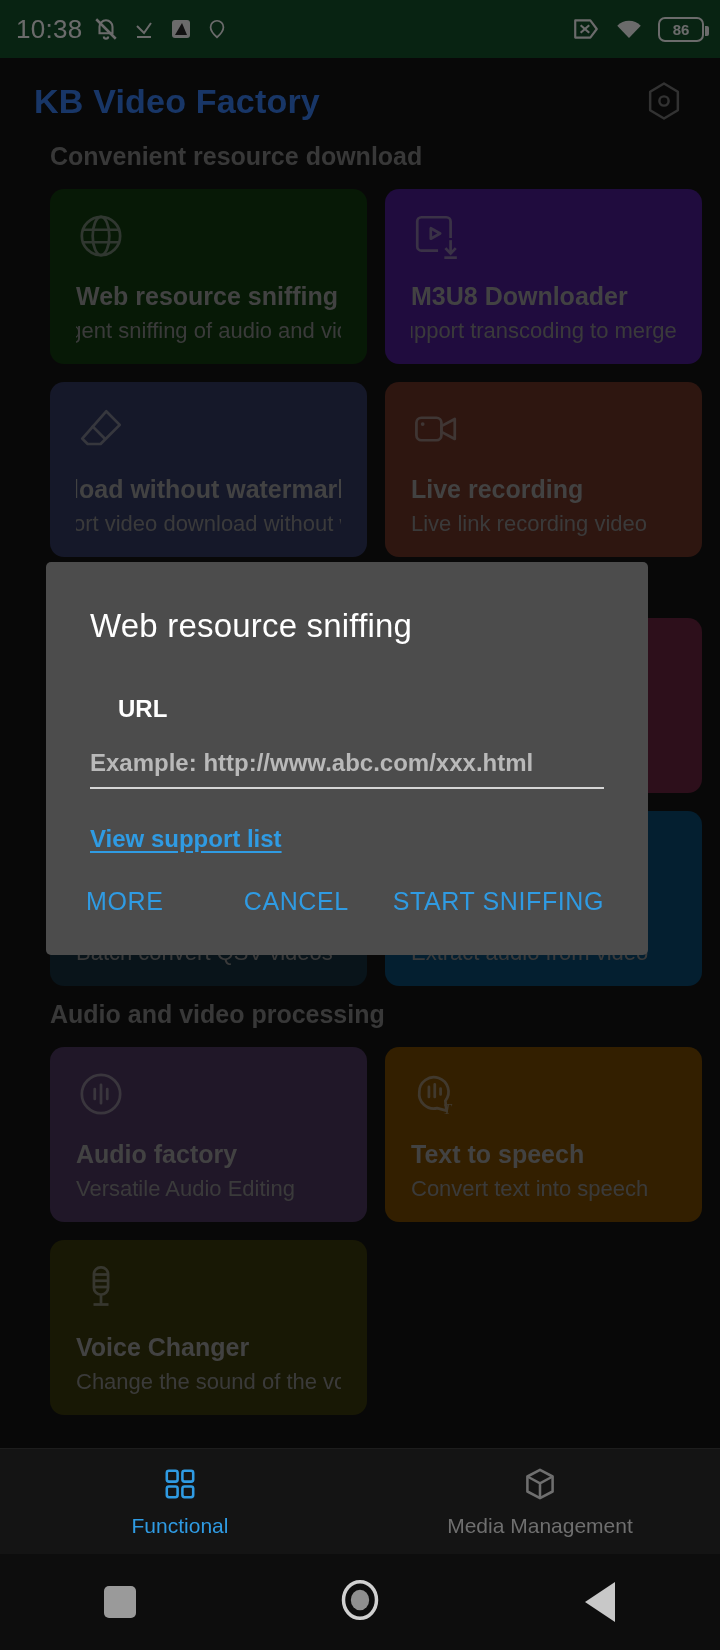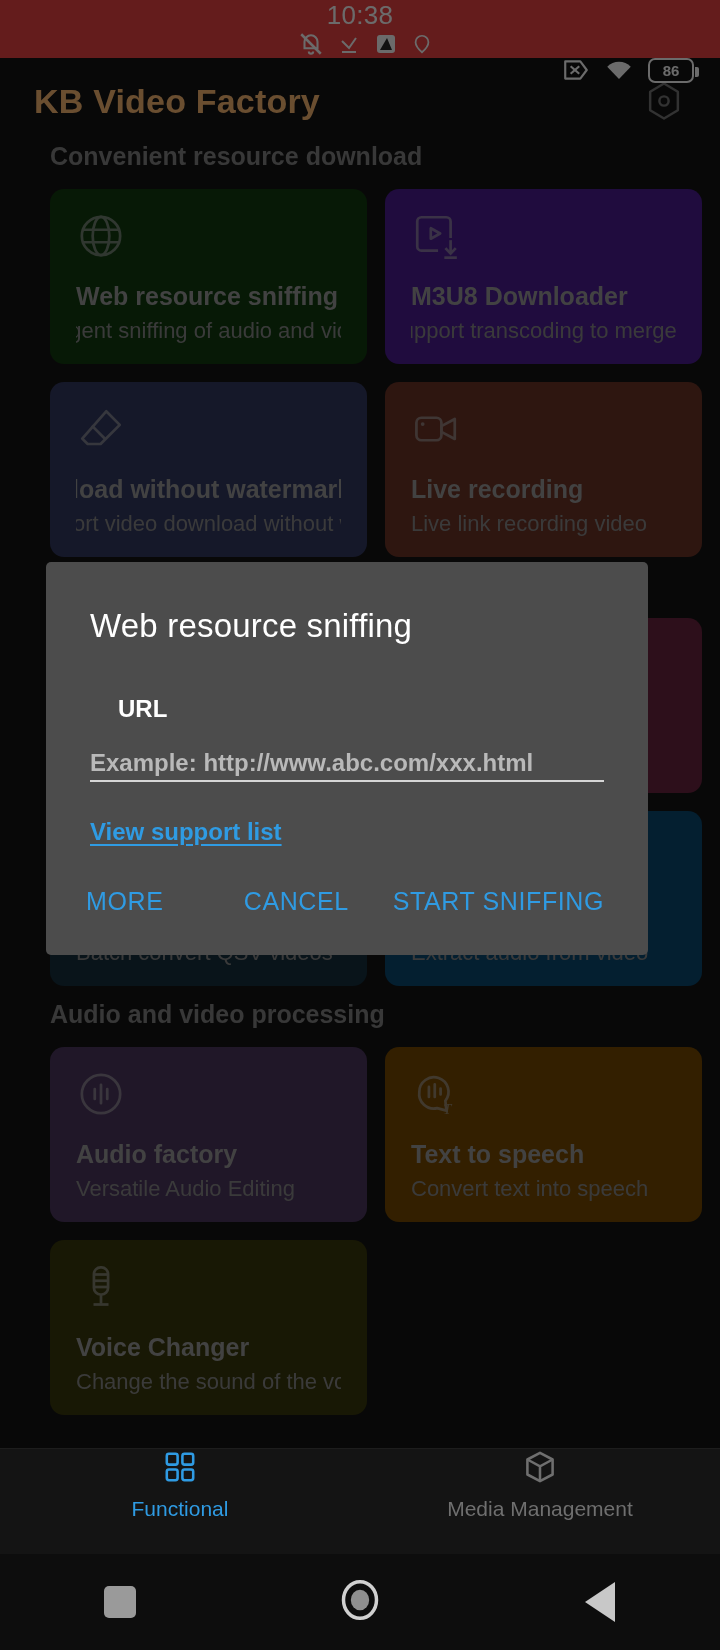--- a/index.html
+++ b/index.html
@@ -6,23 +6,22 @@
   html,body{ background:#000; }
   body{
     width:720px; height:1650px; position:relative;
     font-family:"Liberation Sans", sans-serif;
     background:#141414; overflow:hidden;
   }
 
   
   .statusbar{
     position:absolute; top:0; left:0; width:720px; height:58px;
-    display:flex; align-items:center; padding:0 26px; background:#ef4444;
+    display:flex; align-items:center; padding:0 16px; background:#14532d;
     z-index:5;
-    flex-direction:column;
   }
   .sb-time{ color:#fff; font-size:26px; font-weight:500; letter-spacing:.3px; }
   .sb-left-icons{ display:flex; align-items:center; gap:13px; margin-left:10px; }
   .sb-right{ margin-left:auto; display:flex; align-items:center; gap:14px; }
   .sb-ic{ display:block; }
   .battery{
     display:flex; align-items:center; justify-content:center;
     width:46px; height:25px; border:2.5px solid #fff; border-radius:7px;
     position:relative;
   }
@@ -30,21 +29,21 @@
     content:""; position:absolute; right:-7px; top:7px;
     width:4px; height:10px; background:#fff; border-radius:0 2px 2px 0;
   }
   .battery span{ color:#fff; font-size:15px; font-weight:700; line-height:1; }
 
   
   .app-header{
     position:absolute; top:58px; left:0; width:720px; height:86px;
     display:flex; align-items:center; padding:0 34px;
   }
-  .app-title{ color:#fdba74; font-size:34px; font-weight:700; letter-spacing:.2px; }
+  .app-title{ color:#3b82f6; font-size:34px; font-weight:700; letter-spacing:.2px; }
   .header-action{ margin-left:auto; width:44px; height:44px; display:flex; align-items:center; justify-content:center; }
 
   
   .content{ position:absolute; top:128px; left:16px; width:720px; }
   .section-title{
     color:#858585; font-size:25px; font-weight:700;
     padding:0 34px; margin:14px 0 18px;
   }
   .grid{
     display:grid; grid-template-columns:1fr 1fr; gap:18px;
@@ -78,21 +77,21 @@
     padding:0 44px;
   }
   .dlg-title{
     color:#fff; font-size:33px; font-weight:400; letter-spacing:.2px;
     padding-top:45px;
   }
   .dlg-field-label{
     color:#fff; font-size:24px; font-weight:700; margin-top:50px;margin-left:28px;
   }
   .dlg-input{
-    margin-top:26px; border-bottom:2px solid #d6d6d6; padding-bottom:3px;
+    margin-top:26px; border-bottom:2px solid #d6d6d6; padding-bottom:10px;
   }
   .dlg-input input{
     width:100%; background:transparent; border:none; outline:none;
     color:#fff; font-size:24px; font-weight:700;
     font-family:"Liberation Sans", sans-serif;
   }
   .dlg-input input::placeholder{ color:#b9b9b9; font-weight:700; opacity:1; }
   .dlg-link{
     display:inline-block; margin-top:36px;
     color:#2f9be3; font-size:24px; font-weight:700;
@@ -106,21 +105,21 @@
     color:#2f9be3; font-size:25px; font-weight:400; letter-spacing:.6px;
     background:none; border:none; cursor:pointer; padding:10px 0;
     font-family:"Liberation Sans", sans-serif;
   }
   .btn-more{ margin-right:auto; }
   .btn-cancel{ margin-right:44px; }
 
   
   .bottom-nav{
     position:absolute; left:0; bottom:96px; width:720px; height:106px;
-    background:#141414; display:flex; align-items:flex-start; z-index:40;
+    background:#141414; display:flex; align-items:center; z-index:40;
     border-top:1px solid #1d1d1d;
   }
   .nav-item{
     flex:1; display:flex; flex-direction:column; align-items:center; gap:8px;
   }
   .nav-label{ font-size:21px; color:#6f6f6f; }
   .nav-item.active .nav-label{ color:#2f9be3; }
 
   
   .sysnav{

